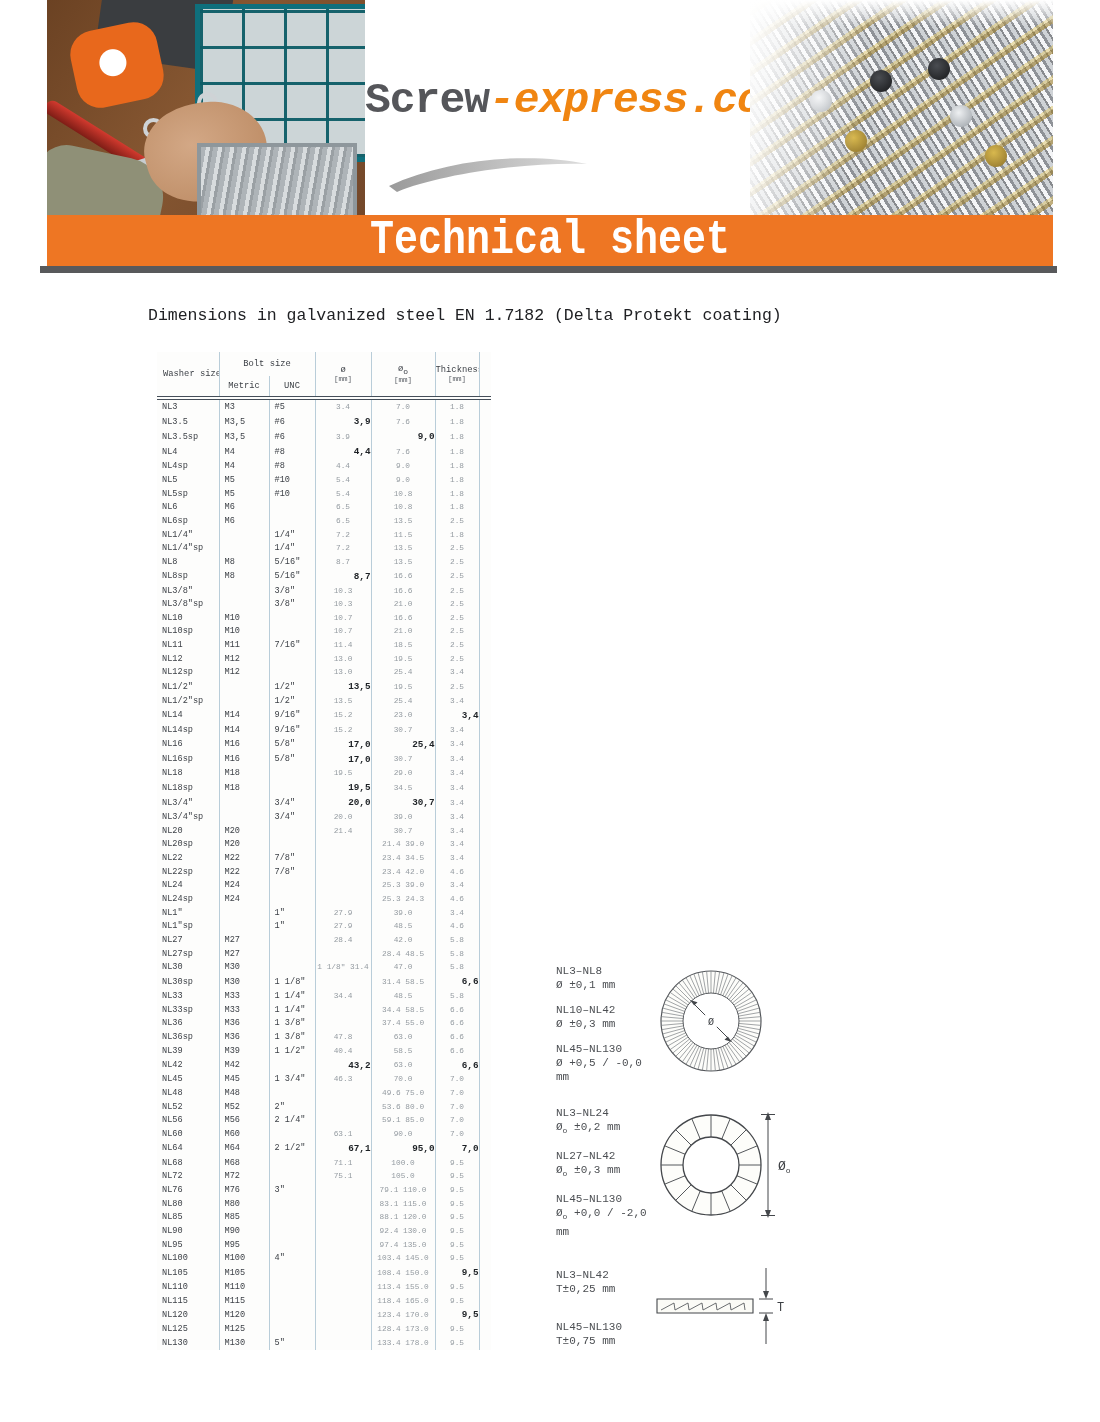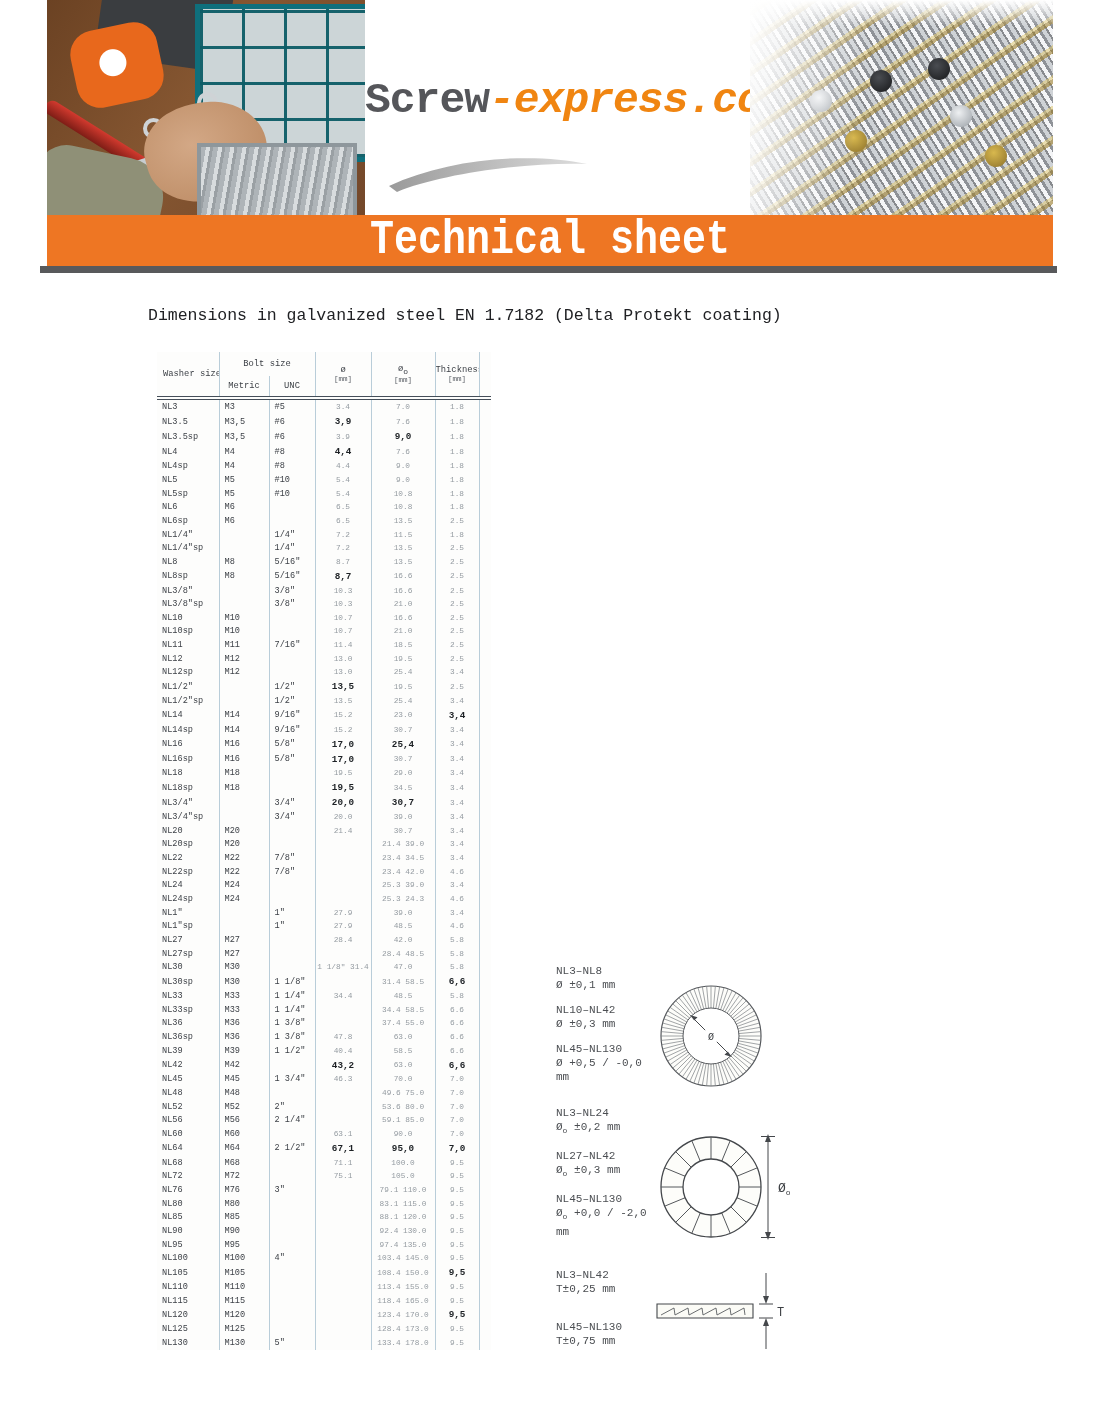--- a/index.html
+++ b/index.html
@@ -54,24 +54,24 @@
   table{width:100%;height:100%;border-collapse:collapse;table-layout:fixed;}
   th{font-weight:normal;color:#3b3f45;font-size:8.8px;padding:0;vertical-align:middle;white-space:nowrap;overflow:hidden;}
   .h1 th{height:24px;}
   .h2 th{height:20px;margin-top:20px;}
   .unit{font-size:7.5px;color:#5b6066;}
   th.bd{border-bottom:4px double #454e59;}
   .vl{border-left:1px solid #b9cdd9;}
   td{font-size:8.6px;white-space:nowrap;overflow:hidden;padding:0;}
   td.nv{color:#3d4147;text-align:left;padding-left:5px;}
   td.fv{color:#949ba1;text-align:center;font-size:7.8px;}
-  td.bv{color:#1d2125;text-align:center;font-weight:bold;font-size:9.3px;}
+  td.bv{color:#1d2125;text-align:right;font-weight:bold;font-size:9.3px;}
 
   
-  .diag{position:absolute;display:flex;align-items:flex-end;}
+  .diag{position:absolute;display:flex;align-items:flex-start;}
   .notes{width:100px;flex:none;}
   .note{margin-bottom:11px;font-size:11px;color:#4b4e52;line-height:14px;}
   sub.ss{font-size:8px;}
   .dsvg line,.dsvg circle,.dsvg path,.dsvg rect{vector-effect:non-scaling-stroke;}
   #ser1 line{stroke:#7a7e82;stroke-width:.7;}
   #ser2 line{stroke:#55585c;stroke-width:1;}
 
   
   .footer{position:absolute;left:22px;top:1384px;width:1078px;height:38px;background:#58595b;color:#fff;
     display:flex;align-items:center;justify-content:flex-end;padding-right:30px;box-sizing:border-box;}

